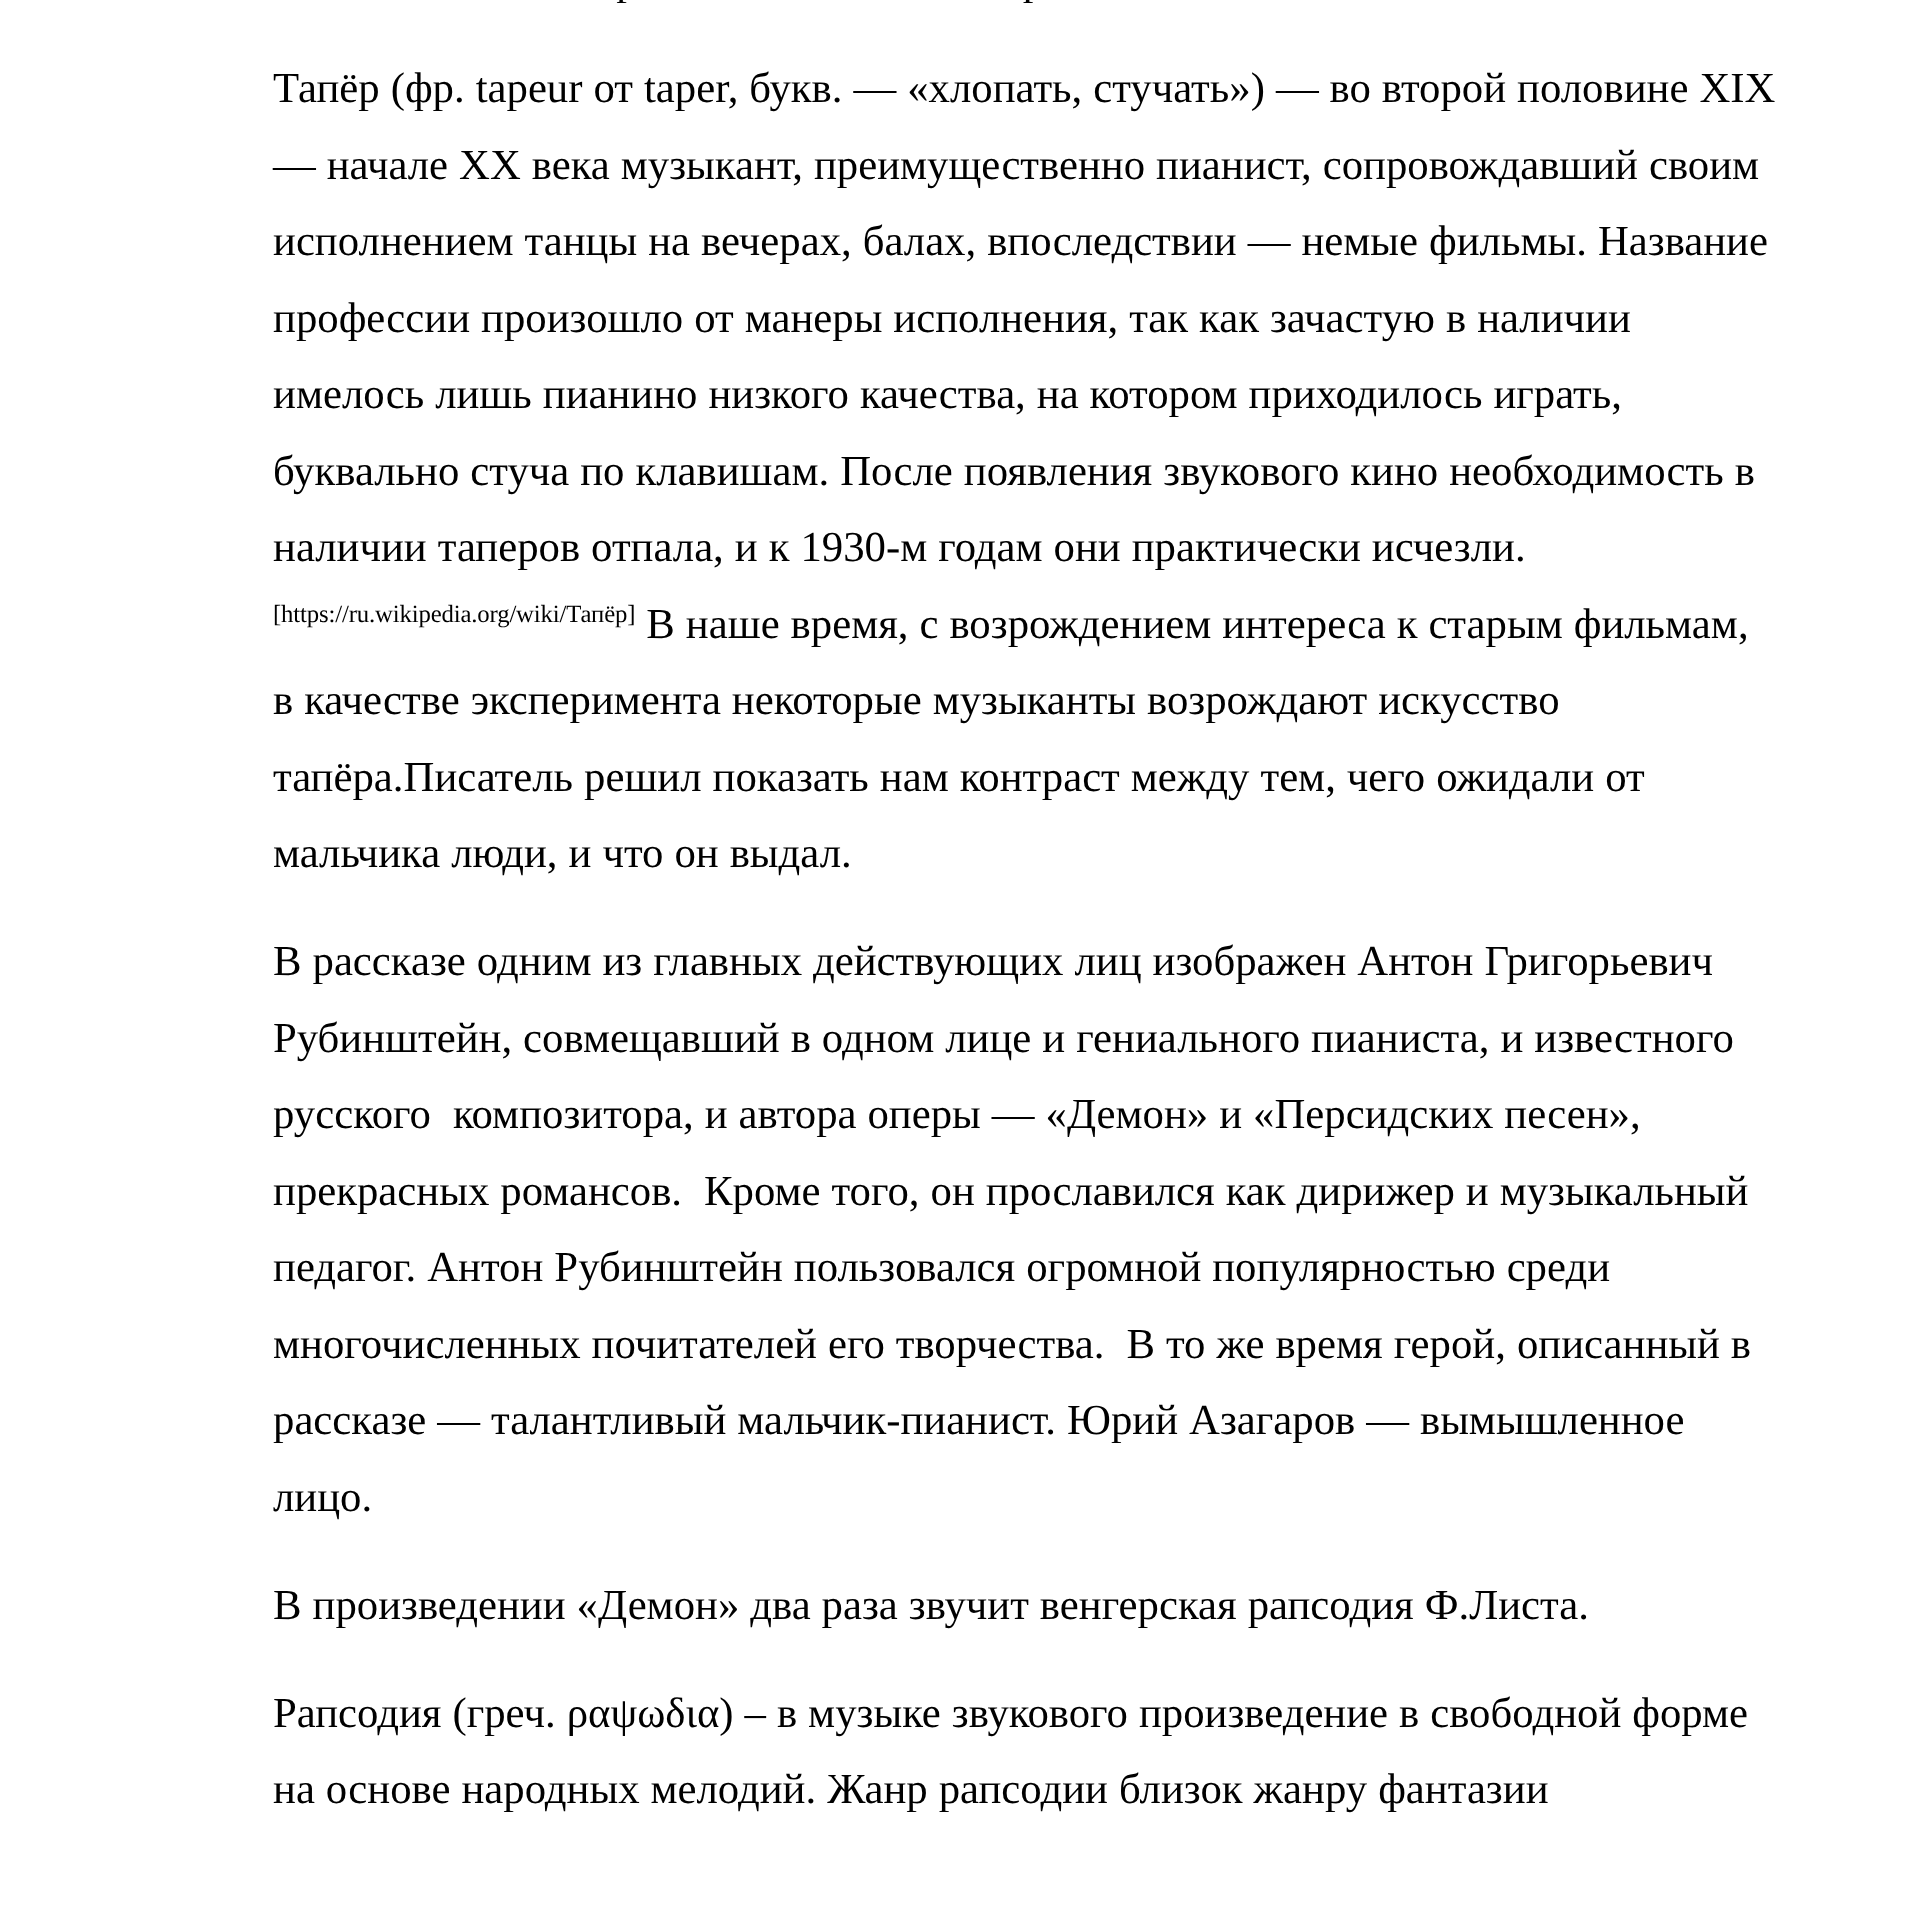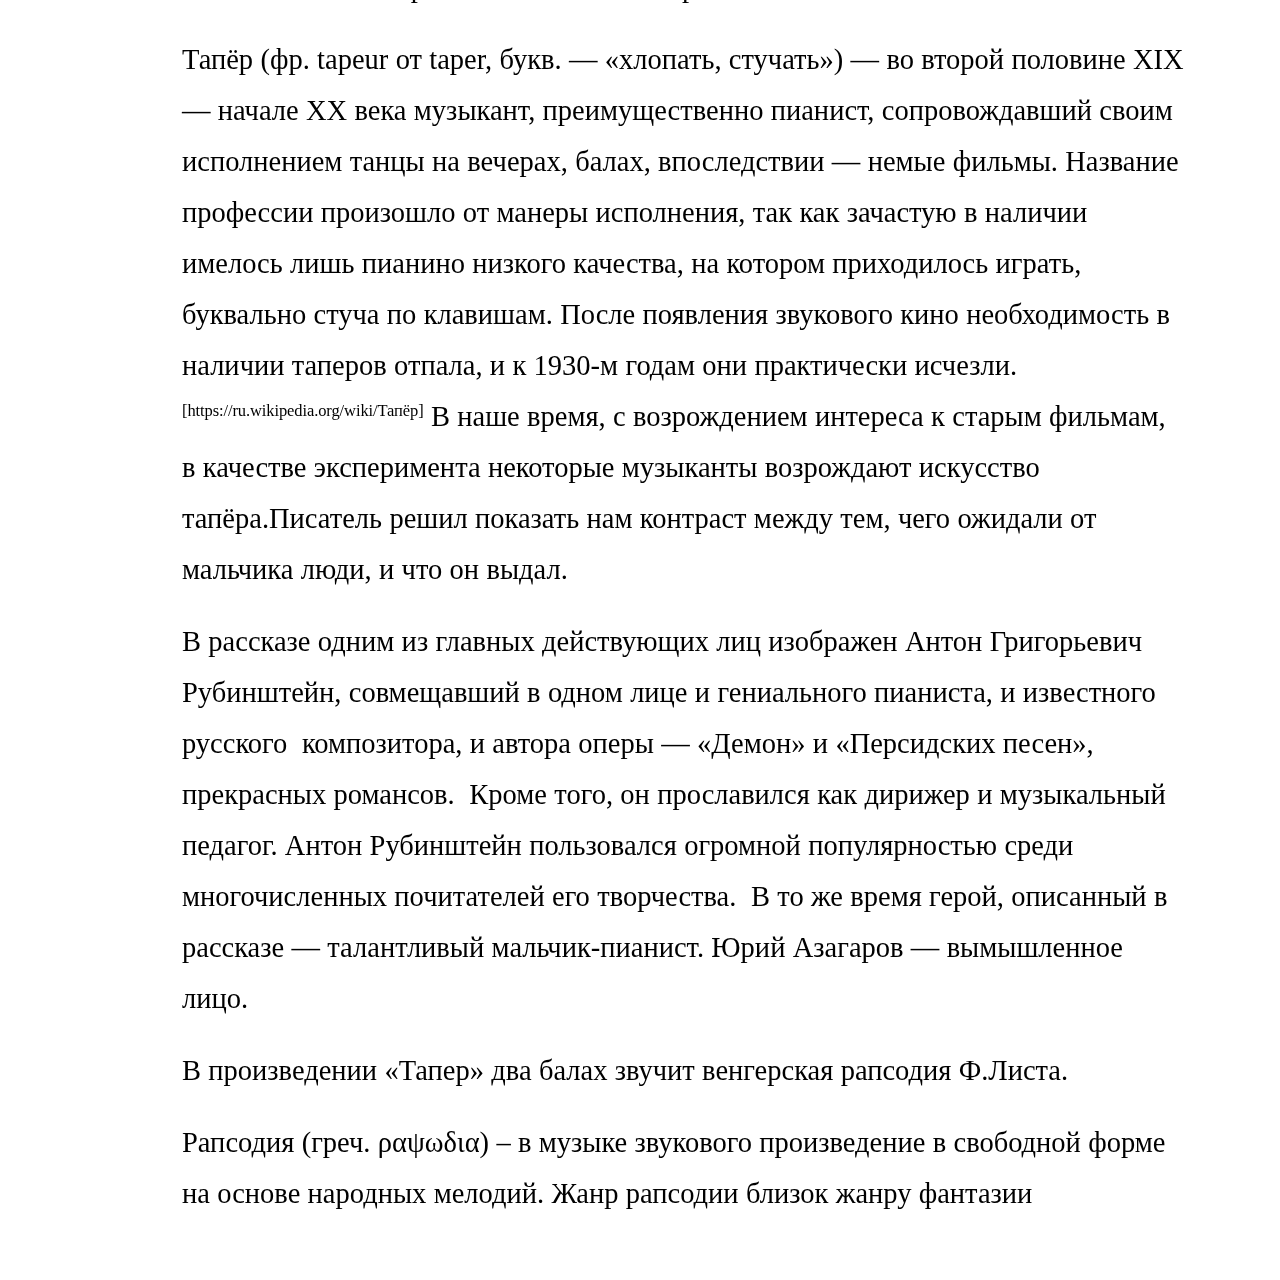--- a/index.html
+++ b/index.html
@@ -57,18 +57,18 @@
 
 <div class="page">
   <div class="doc-body">
 
     <p class="para">описанная им история была основана на реальных событиях.</p>
 
     <p class="para"><span>Тапёр (фр. tapeur от taper, букв. — «хлопать, стучать») — во второй половине XIX — начале XX века музыкант, преимущественно пианист, сопровождавший своим исполнением танцы на вечерах, балах, впоследствии — немые фильмы. Название профессии произошло от манеры исполнения, так как зачастую в наличии имелось лишь пианино низкого качества, на котором приходилось играть, буквально стуча по клавишам. После появления звукового кино необходимость в наличии таперов отпала, и к 1930-м годам они практически исчезли.</span><span> </span><sup class="citation">[https://ru.wikipedia.org/wiki/Тапёр]</sup><span> </span><span>В наше время, с возрождением интереса к старым фильмам, в качестве эксперимента некоторые музыканты возрождают искусство тапёра.Писатель решил показать нам контраст между тем, чего ожидали от мальчика люди, и что он выдал.</span></p>
 
     <p class="para">В рассказе одним из главных действующих лиц изображен Антон Григорьевич Рубинштейн, совмещавший в одном лице и гениального пианиста, и известного русского  композитора, и автора оперы — «Демон» и «Персидских песен», прекрасных романсов.  Кроме того, он прославился как дирижер и музыкальный педагог. Антон Рубинштейн пользовался огромной популярностью среди многочисленных почитателей его творчества.  В то же время герой, описанный в рассказе — талантливый мальчик-пианист. Юрий Азагаров — вымышленное лицо.</p>
 
-    <p class="para">В произведении «Тапер» два балах звучит венгерская рапсодия Ф.Листа.</p>
+    <p class="para">В произведении «Демон» два раза звучит венгерская рапсодия Ф.Листа.</p>
 
     <p class="para">Рапсодия (греч. ραψωδια) – в музыке звукового произведение в свободной форме на основе народных мелодий. Жанр рапсодии близок жанру фантазии</p>
 
   </div>
 </div>
 
 </body></html>

